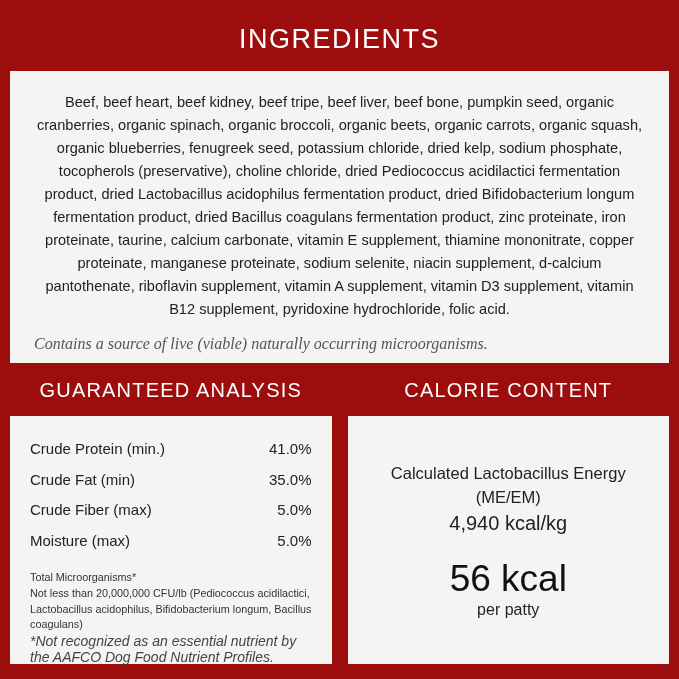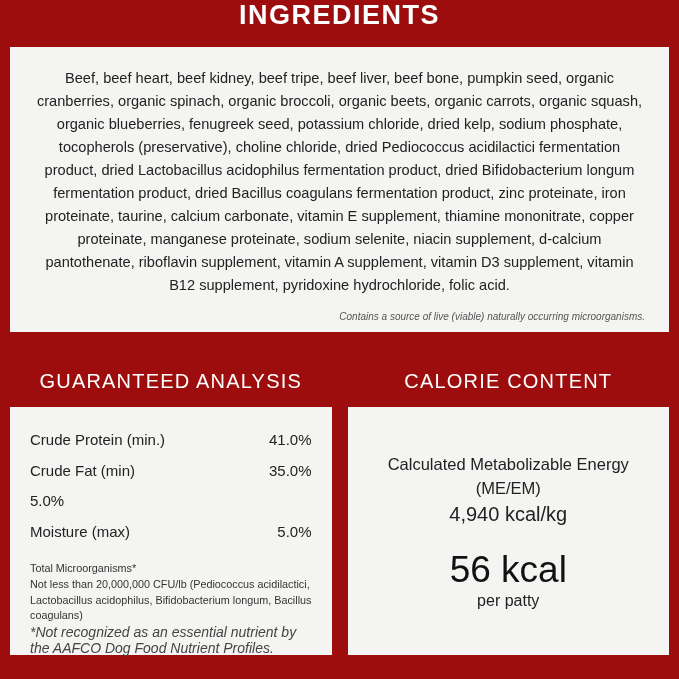--- a/index.html
+++ b/index.html
@@ -20,50 +20,52 @@
     height: 679px;
     background: #9e0d0d;
     box-sizing: border-box;
     padding: 0 10px;
   }
   
   .ingredients-title {
     text-align: center;
     font-size: 27px;
     letter-spacing: 1.5px;
-    font-weight: 700;
+    font-weight: 400;
     color: #ffffff;
+    padding-top: 24px;
     padding-bottom: 16px;
   }
   .card {
     background: #f4f4f2;
     color: #1a1a1a;
   }
   .ingredients-card {
     padding: 20px 24px 10px 24px;
     min-height: 252px;
     box-sizing: border-box;
   }
   .ingredients-body {
     font-size: 14.6px;
     line-height: 1.58;
     text-align: center;
     color: #222222;
   }
   .ingredients-note {
     margin-top: 14px;
-    font-size: 10px;
+    font-size: 16px;
     font-style: italic;
-    text-align: right;
+    text-align: left;
     color: #555555;
+    font-family: Liberation Serif, serif;
   }
   
   .section-headers {
     display: flex;
-    margin-top: 38px;
+    margin-top: 16px;
     margin-bottom: 14px;
   }
   .section-headers .col {
     flex: 1;
   }
   .col-left { padding-right: 8px; }
   .col-right { padding-left: 8px; }
   .section-title {
     text-align: center;
     font-size: 20px;
@@ -174,39 +176,40 @@
 
         <div class="analysis-row">
           <span class="label">Crude Protein (min.)</span>
           <span class="value">41.0%</span>
         </div>
         <div class="analysis-row">
           <span class="label">Crude Fat (min)</span>
           <span class="value">35.0%</span>
         </div>
         <div class="analysis-row">
+          <span class="label">Crude Fiber (max)</span>
           <span class="value">5.0%</span>
         </div>
         <div class="analysis-row">
           <span class="label">Moisture (max)</span>
           <span class="value">5.0%</span>
         </div>
 
         <div class="micro-block">
           <div class="micro-title">Total Microorganisms*</div>
           <div class="micro-body">Not less than 20,000,000 CFU/lb (Pediococcus acidilactici, Lactobacillus acidophilus, Bifidobacterium longum, Bacillus coagulans)</div>
         </div>
 
         <div class="analysis-footnote">*Not recognized as an essential nutrient by the AAFCO Dog Food Nutrient Profiles.</div>
       </div>
     </div>
 
     <div class="col col-right">
       <div class="card calorie-card">
-        <div class="calorie-me">Calculated Metabolizable Energy (ME/EM)</div>
+        <div class="calorie-me">Calculated Lactobacillus Energy (ME/EM)</div>
         <div class="calorie-kcalkg">4,940 kcal/kg</div>
         <div class="calorie-big">56 kcal</div>
         <div class="calorie-per">per patty</div>
       </div>
     </div>
 
   </div>
 </div>
 
 </body></html>

